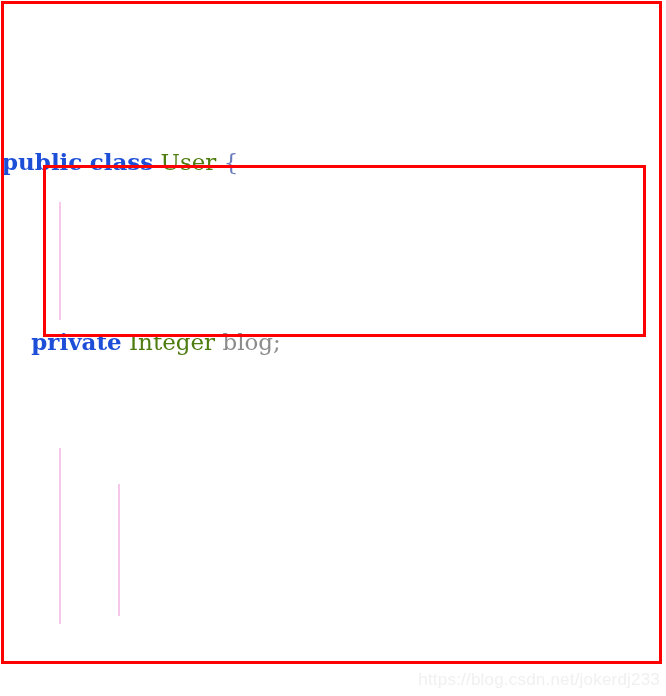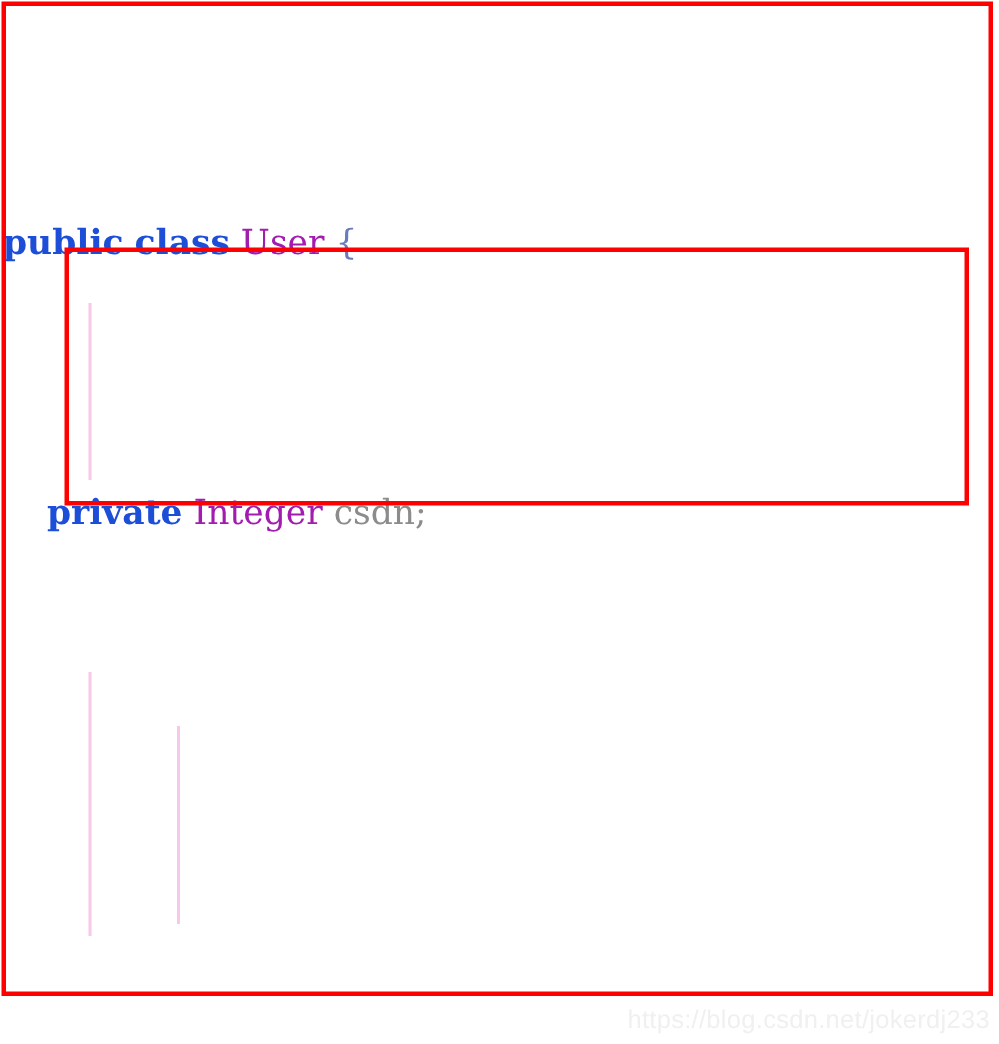--- a/index.html
+++ b/index.html
@@ -63,21 +63,21 @@
     letter-spacing: 0px;
   }
   .line {
     height: 36px;
     white-space: pre;
     padding-left: 2px;
   }
 
   
   .kw       { color: #1d4ed8; font-weight: bold; }          
-  .type     { color: #a21caf; }           
+  .type     { color: #4d7c0f; }           
   .ident    { color: #8c8c8c; }          
   .punct    { color: #6a7bbd; }                              
   .op       { color: #8c8c8c; }                              
 
   
   .watermark {
     position: absolute;
     right: 6px;
     bottom: 6px;
     font-family: "Liberation Sans", sans-serif;
@@ -91,21 +91,21 @@
 <body>
 
 <div id="screenshot">
 
   <div class="code">
 
     
     <div class="line"><span class="kw">public</span><span class="op"> </span><span class="kw">class</span><span class="op"> </span><span class="type">User</span><span class="op"> </span><span class="punct">{</span></div>
 
     
-    <div class="line"><span class="op">    </span><span class="kw">private</span><span class="op"> </span><span class="type">Integer</span><span class="op"> </span><span class="ident">csdn</span><span class="op">;</span></div>
+    <div class="line"><span class="op">    </span><span class="kw">private</span><span class="op"> </span><span class="type">Integer</span><span class="op"> </span><span class="ident">blog</span><span class="op">;</span></div>
 
     
 
     
     <div class="line"> </div>
 
     
     
 
     

